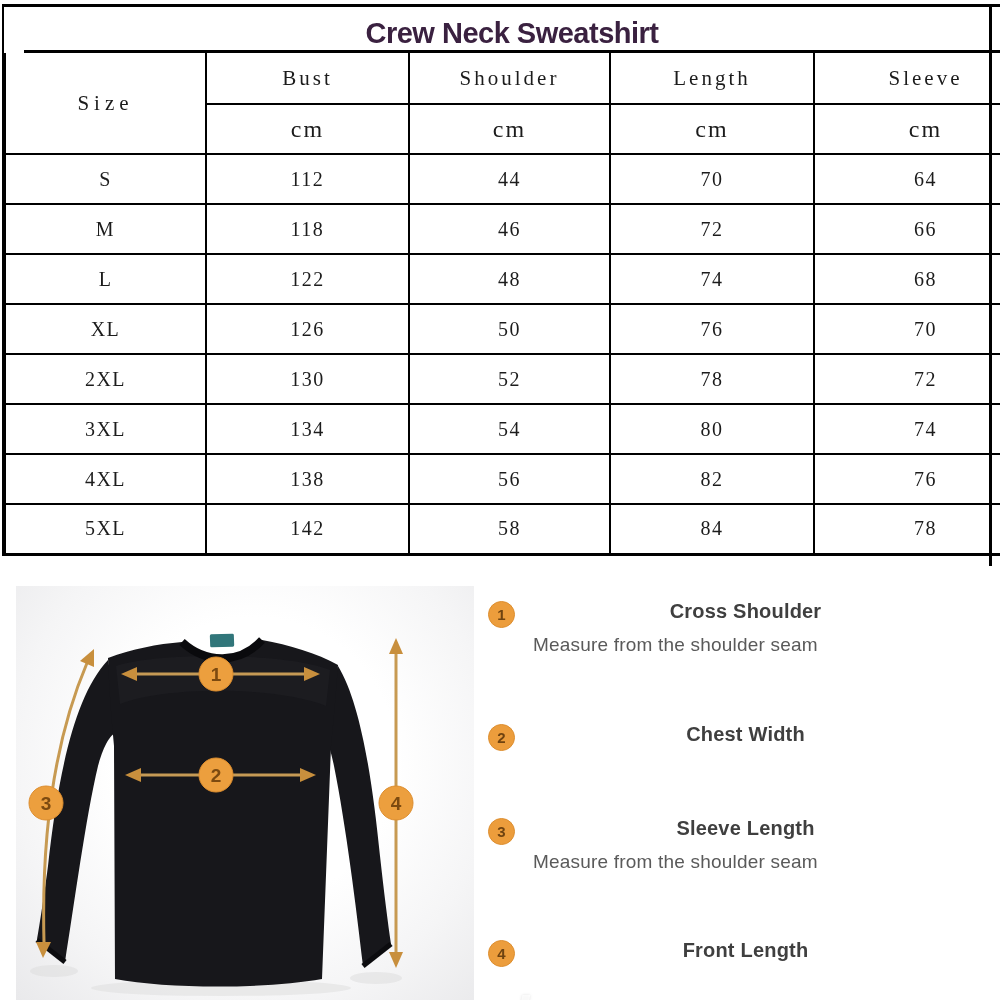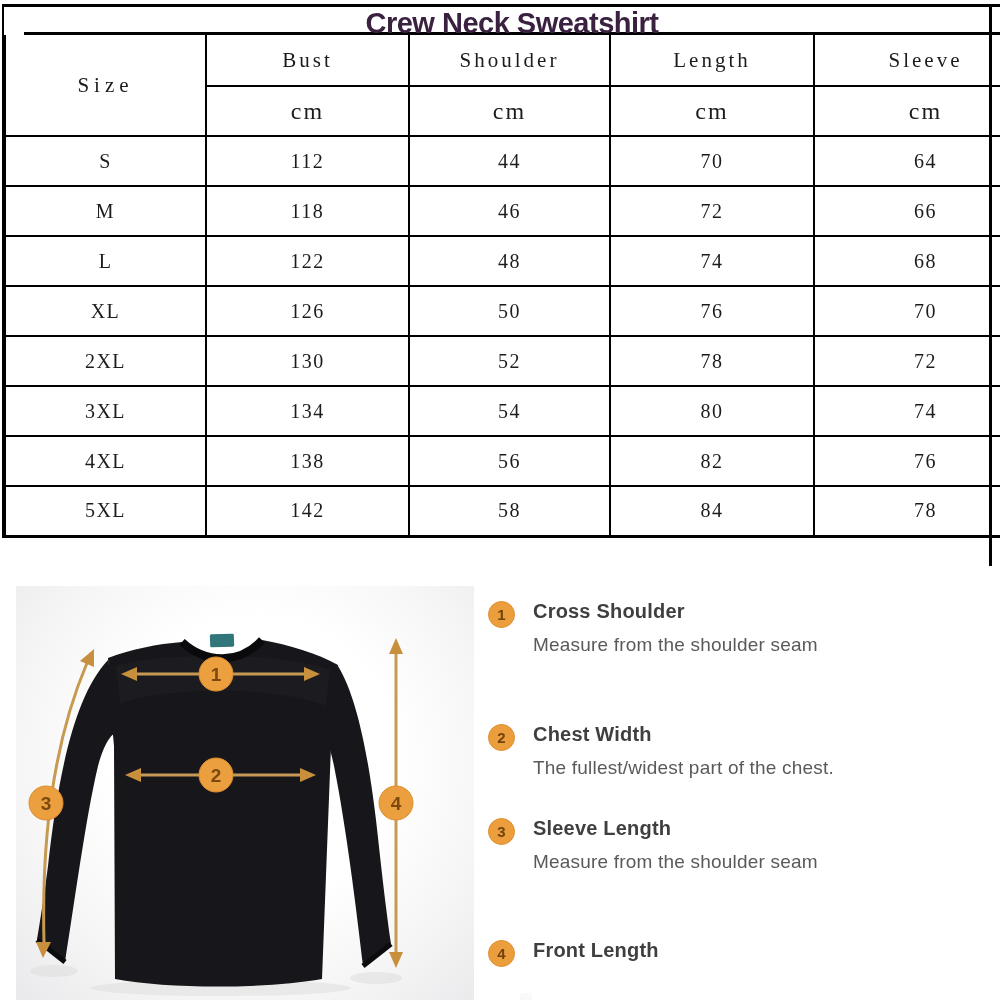--- a/index.html
+++ b/index.html
@@ -15,24 +15,24 @@
 
   
   .sheet {
     position: absolute;
     left: 2px; top: 4px;
     width: 998px;
     border-top: 3px solid #000;
     border-left: 2px solid #000;
   }
   .title-box {
-    height: 28px;
+    height: 46px;
     border-bottom: 3px solid #000;
     display: flex;
-    align-items: flex-start;
+    align-items: flex-end;
     justify-content: center;
     margin-left: 20px;
   }
   .title-text {
     font-size: 29px;
     font-weight: 700;
     letter-spacing: -0.5px;
     color: #3a2140;
   }
   table.size-table {
@@ -95,20 +95,21 @@
     margin-top: 1px;
     flex: 0 0 auto;
   }
   .leg-text { flex: 1; }
   .leg-title {
     font-size: 20px;
     font-weight: 700;
     color: #3f3f3f;
     margin-bottom: 7px;
     letter-spacing: 0.2px;
+    text-align: center;
   }
   .leg-line {
     font-size: 19px;
     color: #5a5a5a;
     line-height: 29px;
     letter-spacing: 0.2px;
   }
   .wm {
     position: absolute;
     left: 481px; top: 983px;
@@ -297,21 +298,20 @@
       <div class="leg-line">Measure from the shoulder seam</div>
     </div>
   </div>
 
   <div class="leg-item" style="top:723px">
     <div class="leg-badge">
         <span>2</span>
       </div>
     <div class="leg-text">
       <div class="leg-title">Chest Width</div>
-      <div class="leg-line">The fullest/widest part of the chest.</div>
     </div>
   </div>
 
   <div class="leg-item" style="top:817px">
     <div class="leg-badge">
         <span>3</span>
       </div>
     <div class="leg-text">
       <div class="leg-title">Sleeve Length</div>
       <div class="leg-line">Measure from the shoulder seam</div>

